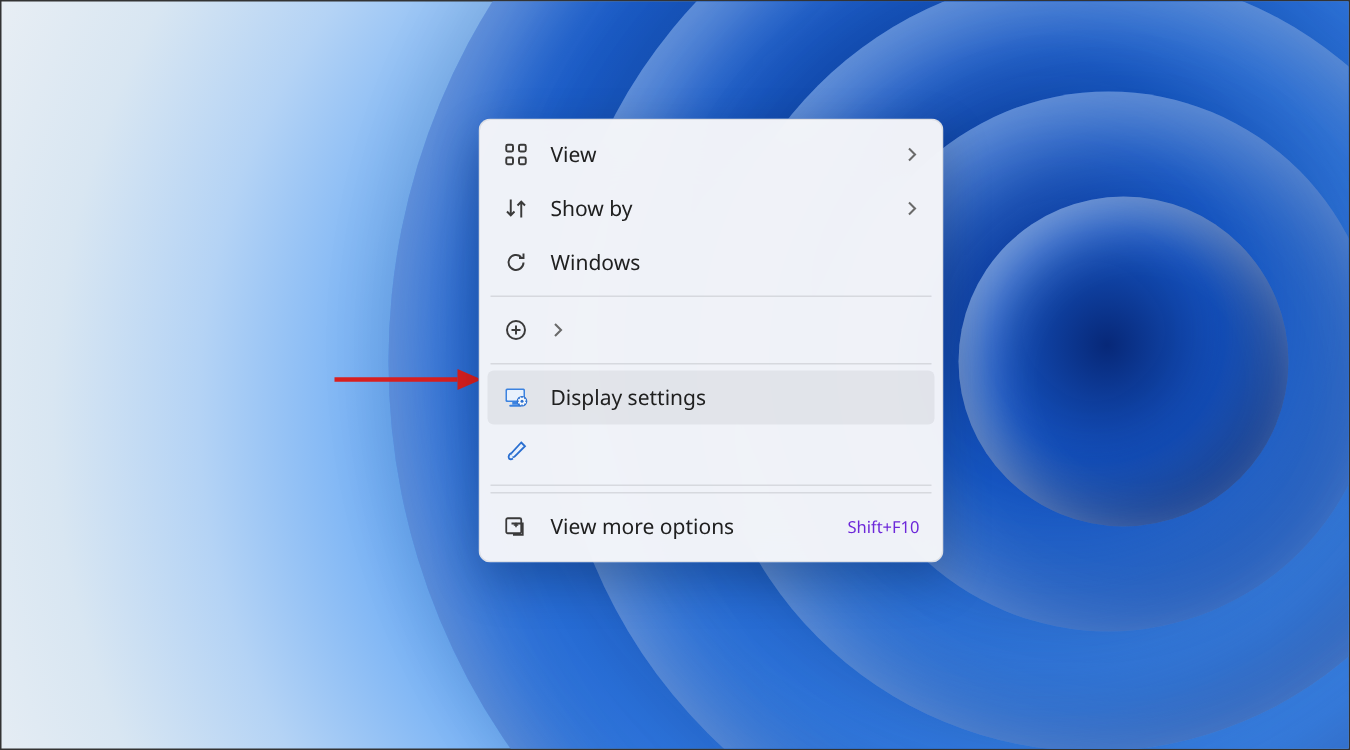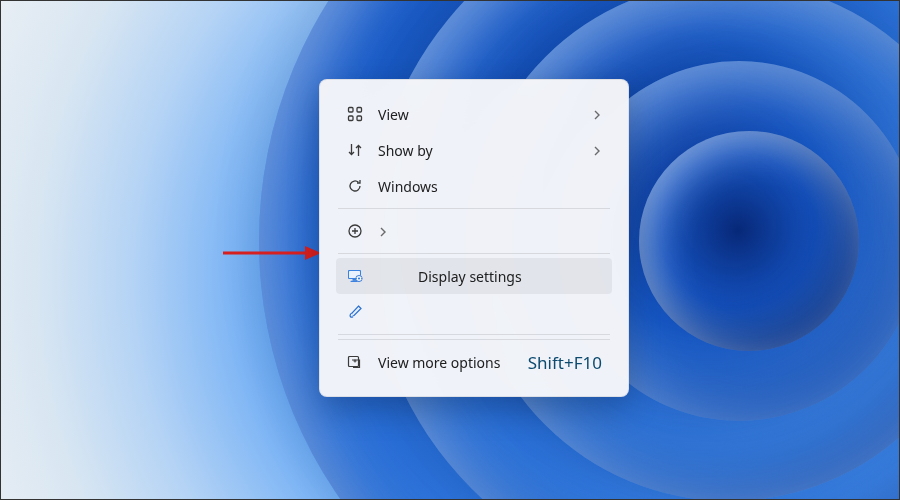--- a/index.html
+++ b/index.html
@@ -30,37 +30,37 @@
         box-shadow: inset 12px 12px 40px rgba(255,255,255,0.4),
                     inset -20px -20px 50px rgba(5,30,100,0.7); }
 
   .context-menu {
     position: absolute; left: 318px; top: 78px; width: 310px;
     background: rgba(248,248,250,0.96);
     border: 1px solid rgba(0,0,0,0.08);
     border-radius: 8px;
     box-shadow: 0 12px 32px rgba(0,0,0,0.22);
     backdrop-filter: blur(20px);
-    padding: 16px;
+    padding: 5px;
   }
   .menu-item {
     display: flex; align-items: center;
     height: 36px; padding: 0 10px 0 10px;
     border-radius: 4px; cursor: default;
     position: relative;
   }
-  .menu-item.highlighted { background: rgba(0,0,0,0.055); gap: 40px; }
+  .menu-item.highlighted { background: rgba(0,0,0,0.055); }
   .mi-icon {
     width: 18px; height: 18px; flex: 0 0 18px;
     display: flex; align-items: center; justify-content: center;
     margin-right: 14px; color: #3a3a3a;
   }
   .mi-label { flex: 1 1 auto; color: #202020; }
   .mi-chevron { flex: 0 0 auto; color: #6a6a6a; }
-  .mi-shortcut { flex: 0 0 auto; color: #0c4a6e; font-size: 17px; }
+  .mi-shortcut { flex: 0 0 auto; color: #6d28d9; font-size: 11px; }
   .menu-sep {
     height: 1px; background: rgba(0,0,0,0.10);
     margin: 4px 2px;
   }
 
   .arrow {
     position: absolute; left: 220px; top: 242px;
     width: 100px; height: 20px; pointer-events: none;
   }
 </style>

